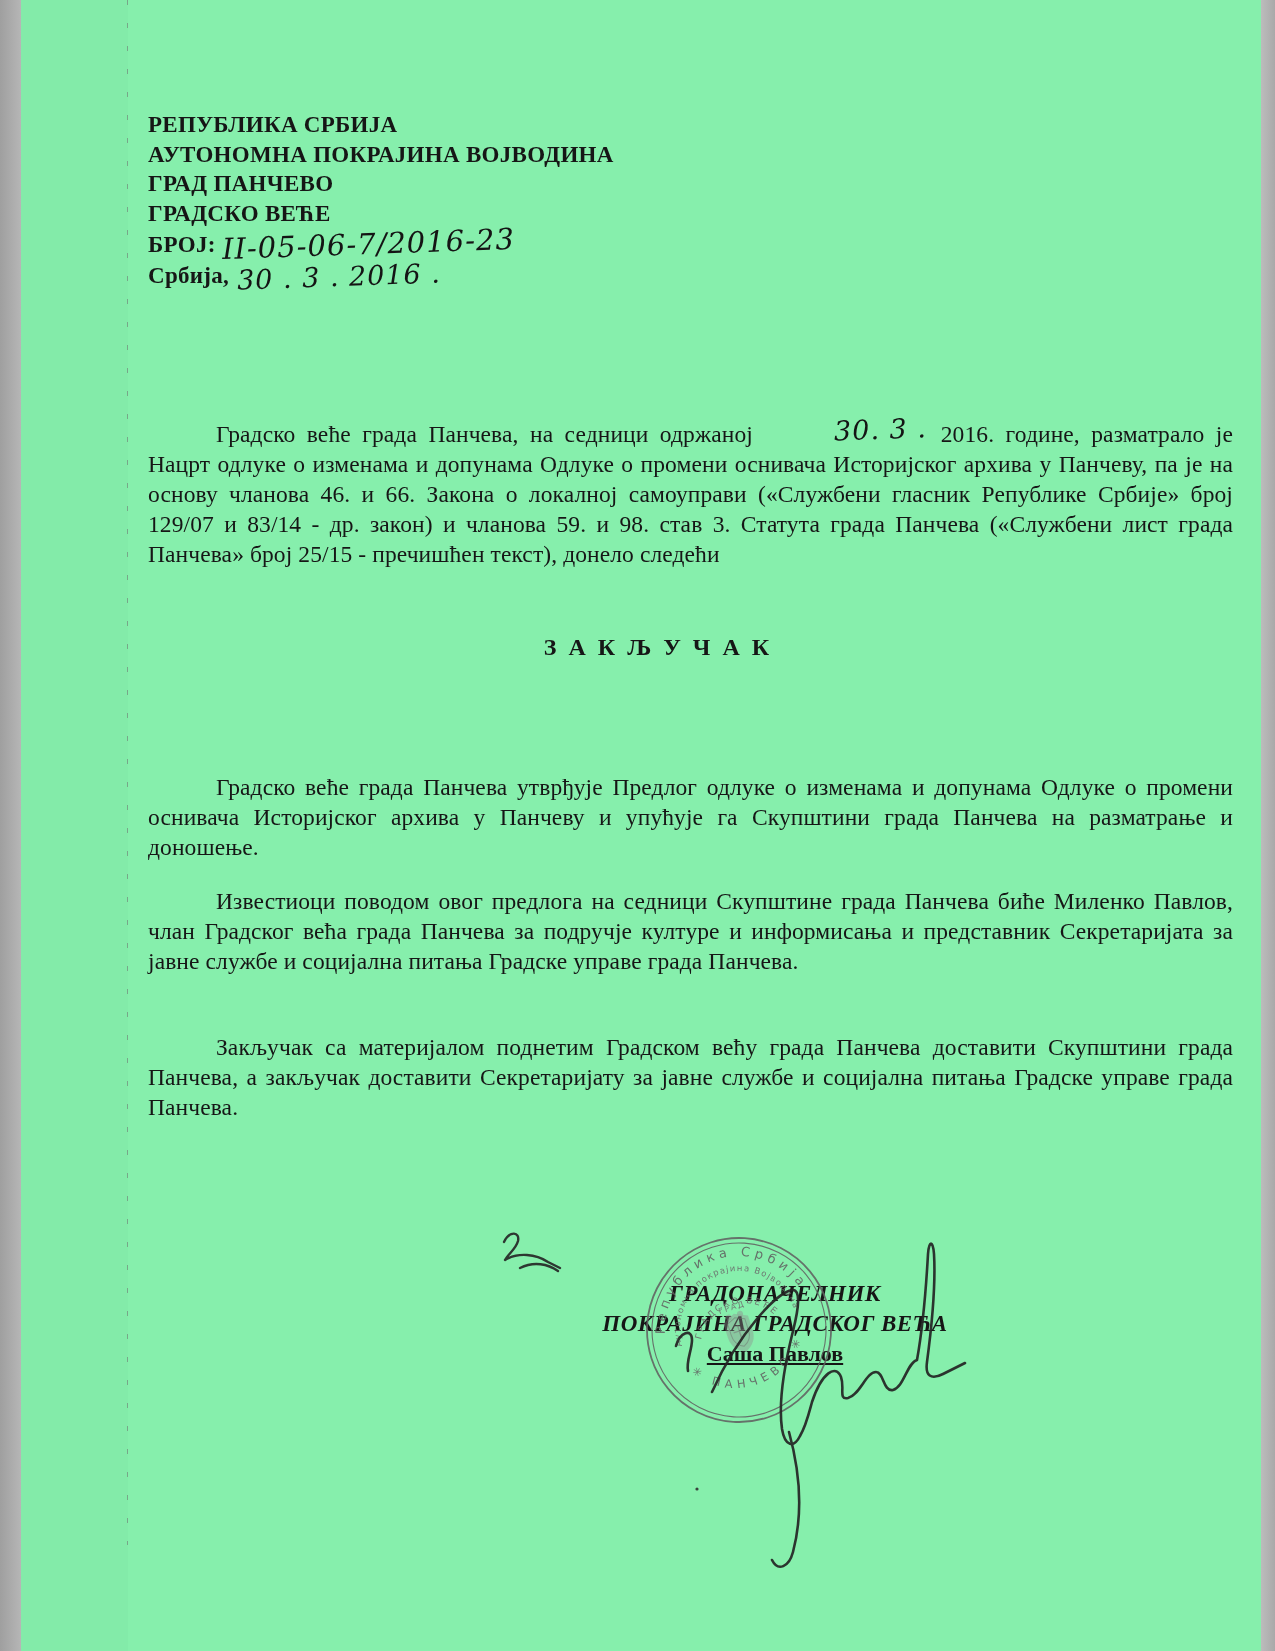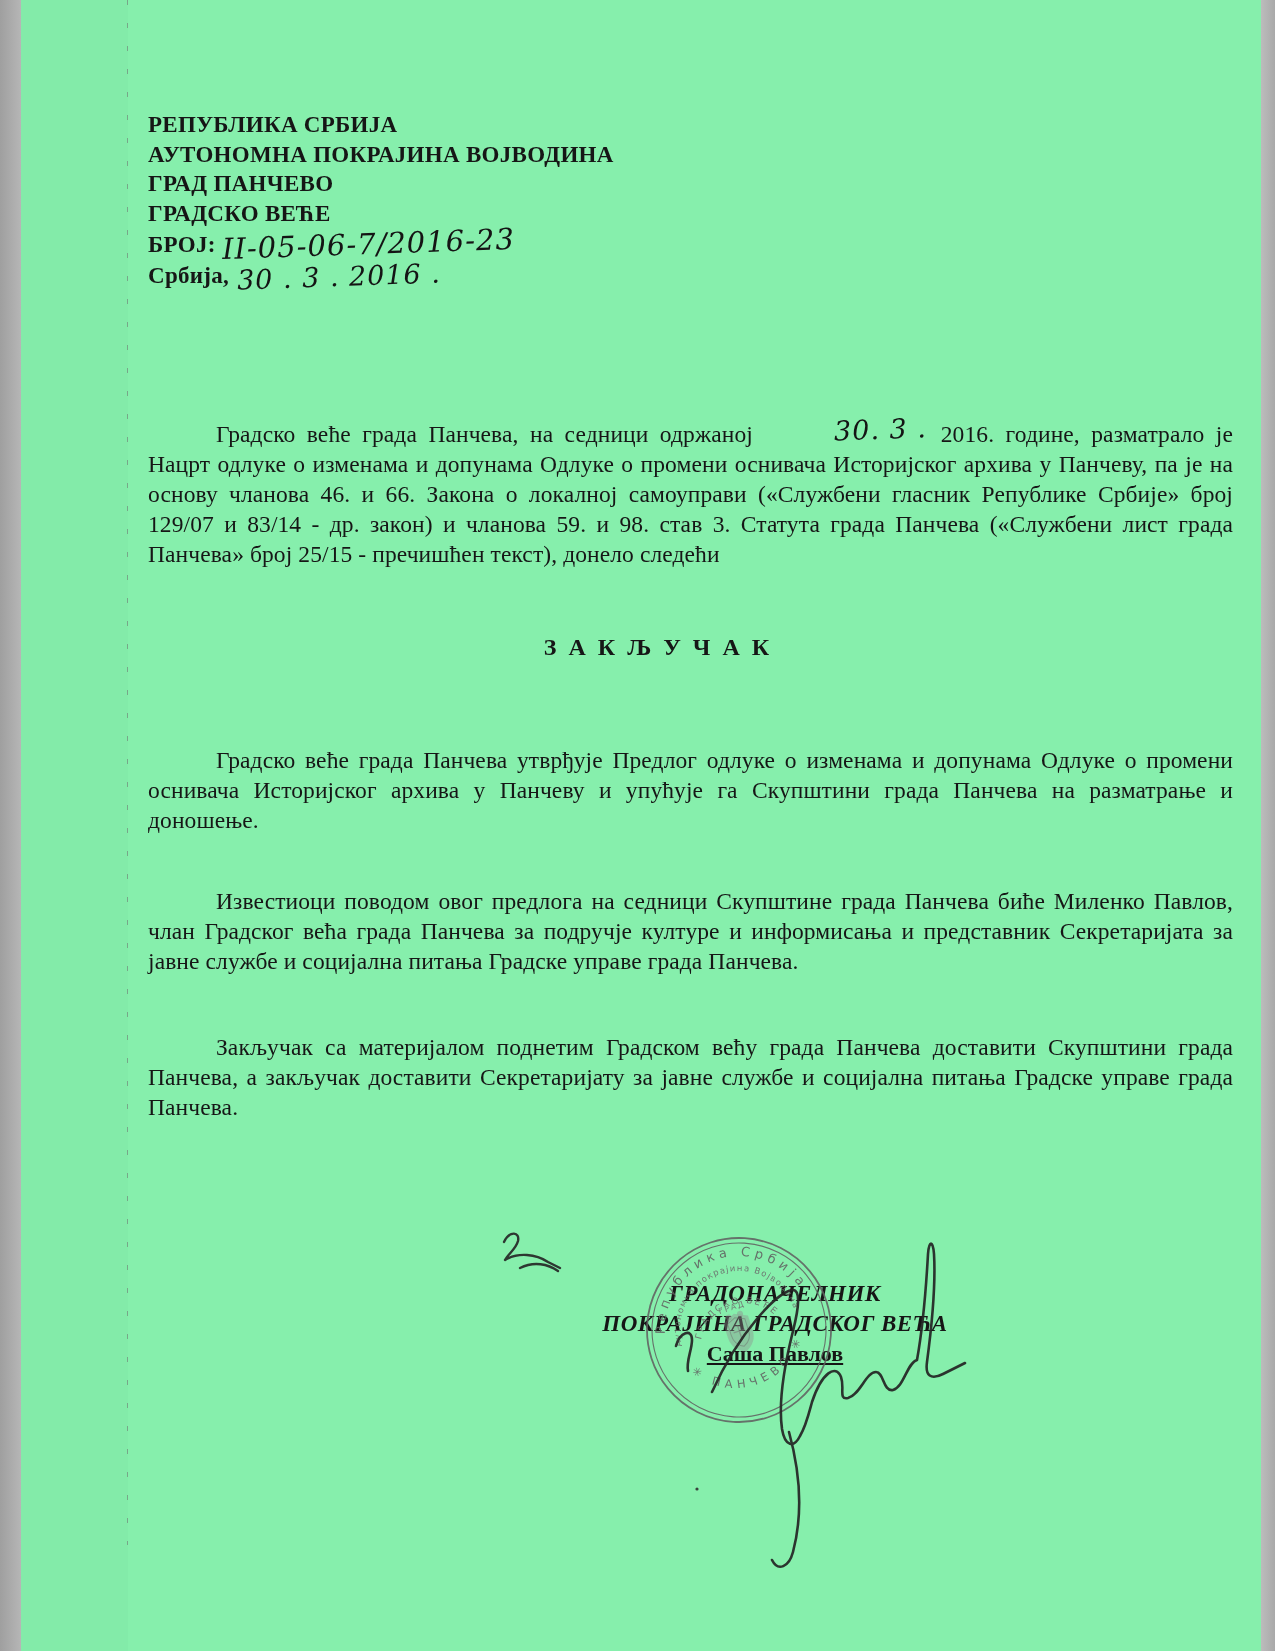--- a/index.html
+++ b/index.html
@@ -36,21 +36,21 @@
   }
   .hand-number { font-size:29px; position:relative; top:2px; margin-left:6px; }
   .hand-date   { font-size:27px; position:relative; top:3px; margin-left:8px; }
   .hand-inline { font-size:27px; position:relative; top:-2px; margin:0 2px; }
   .para {
     position:absolute; left:148px; width:1085px;
     font-size:23.5px; line-height:30px; text-align:justify; text-indent:68px;
     letter-spacing:.1px;
   }
   .p1 { top:395px; }
-  .p2 { top:721px; }
+  .p2 { top:748px; }
   .p3 { top:862px; }
   .p4 { top:1008px; }
   .doc-heading {
     position:absolute; left:148px; top:634px; width:1020px;
     text-align:center; font-weight:bold; font-size:24px; letter-spacing:3px;
   }
   .signature-block {
     position:absolute; left:475px; top:1279px; width:600px;
     text-align:center; font-weight:bold; line-height:30px;
   }

